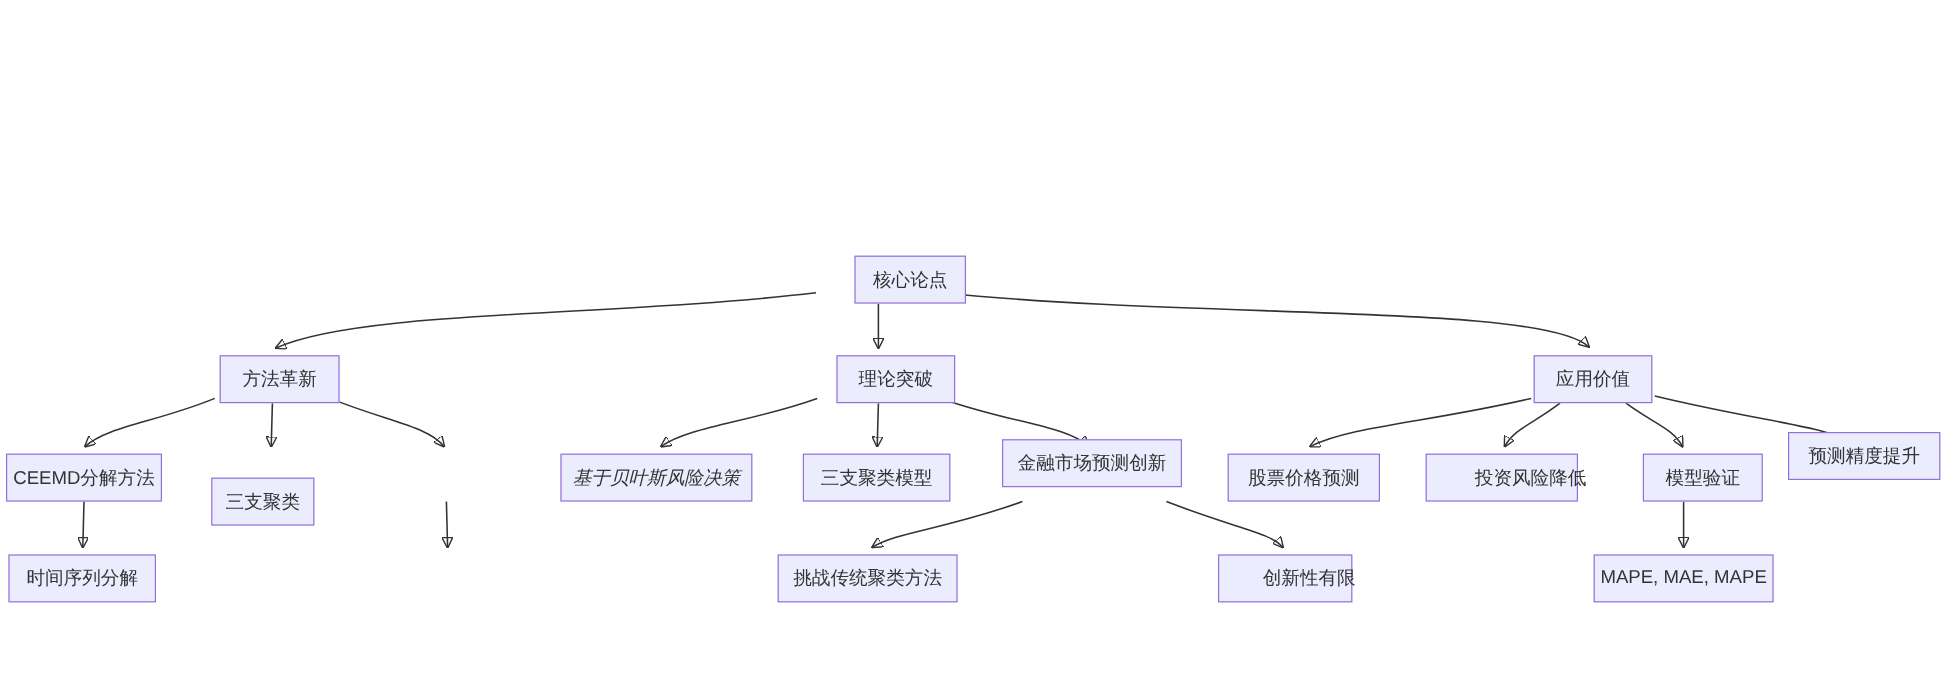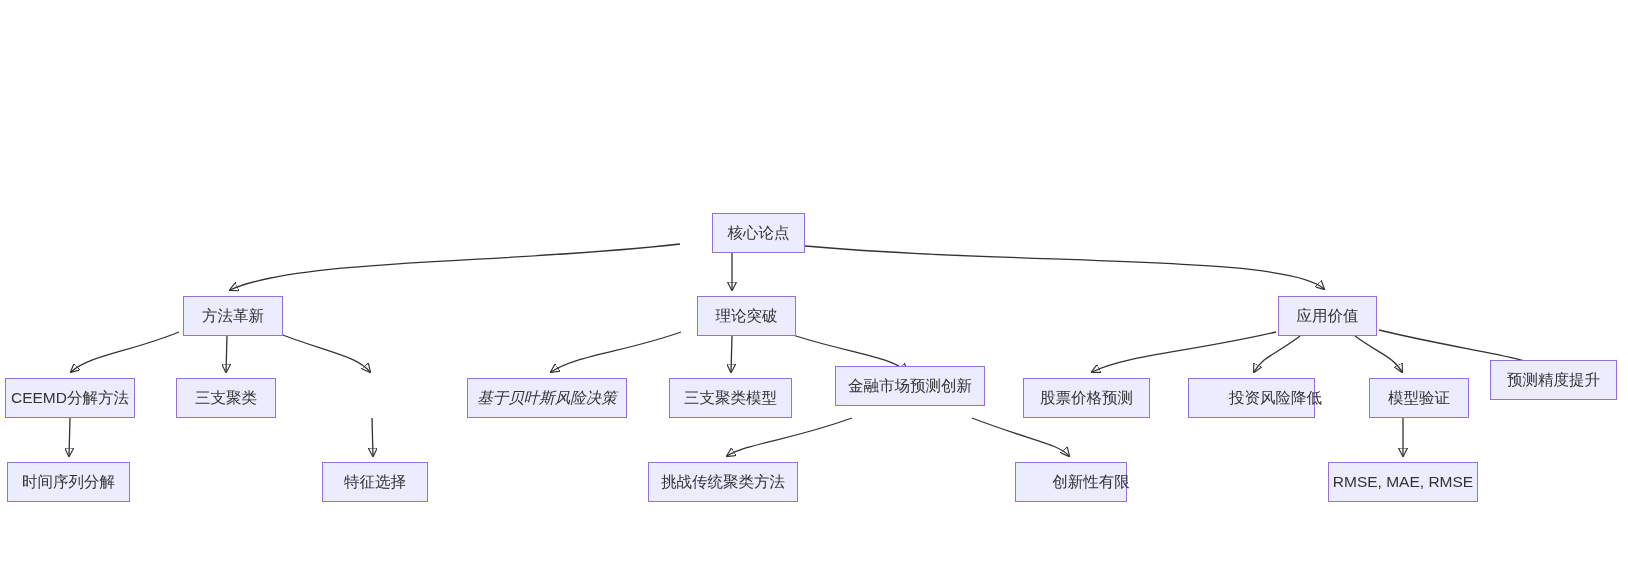--- a/index.html
+++ b/index.html
@@ -72,28 +72,27 @@
     <path d="M 1403 418 L 1403 456" marker-end="url(#arrow)"></path>
   </svg>
 
   <div class="node" style="left:712px; top:213px; width:93px;">核心论点</div>
 
   <div class="node" style="left:183px; top:296px; width:100px;">方法革新</div>
   <div class="node" style="left:683px; top:296px; width:99px;margin-left:14px;">理论突破</div>
   <div class="node" style="left:1278px; top:296px; width:99px;">应用价值</div>
 
   <div class="node" style="left:5px; top:378px; width:130px;">CEEMD分解方法</div>
-  <div class="node" style="left:176px; top:378px; width:100px;">三支聚类</div>
+  <div class="node" style="left:176px; top:398px; width:86px;">三支聚类</div>
   <div class="node" style="left:467px; top:378px; width:160px;font-style:italic;">基于贝叶斯风险决策</div>
   <div class="node" style="left:669px; top:378px; width:123px;">三支聚类模型</div>
   <div class="node" style="left:835px; top:366px; width:150px;">金融市场预测创新</div>
   <div class="node" style="left:1023px; top:378px; width:127px;">股票价格预测</div>
   <div class="node" style="left:1188px; top:378px; width:127px;padding-left:48px;">投资风险降低</div>
   <div class="node" style="left:1353px; top:378px; width:100px;margin-left:16px;">模型验证</div>
   <div class="node" style="left:1490px; top:360px; width:127px;">预测精度提升</div>
 
   <div class="node" style="left:7px; top:462px; width:123px;">时间序列分解</div>
-  <div class="node" style="left:322px; top:462px; width:106px;">特征选择</div>
   <div class="node" style="left:648px; top:462px; width:150px;">挑战传统聚类方法</div>
   <div class="node" style="left:1015px; top:462px; width:112px;padding-left:40px;">创新性有限</div>
-  <div class="node" style="left:1328px; top:462px; width:150px;">RMSE, MAE, RMSE</div>
+  <div class="node" style="left:1328px; top:462px; width:150px;">MAPE, MAE, MAPE</div>
 
 </div>
 
 </body></html>

